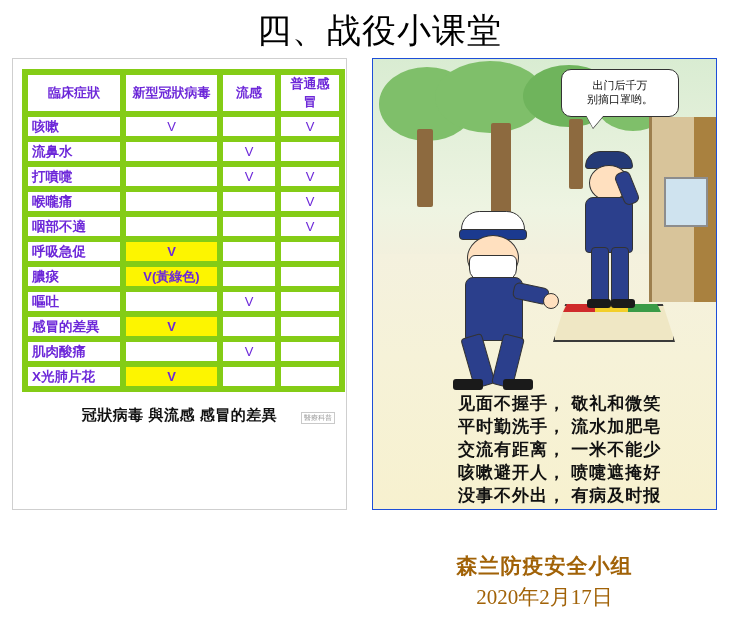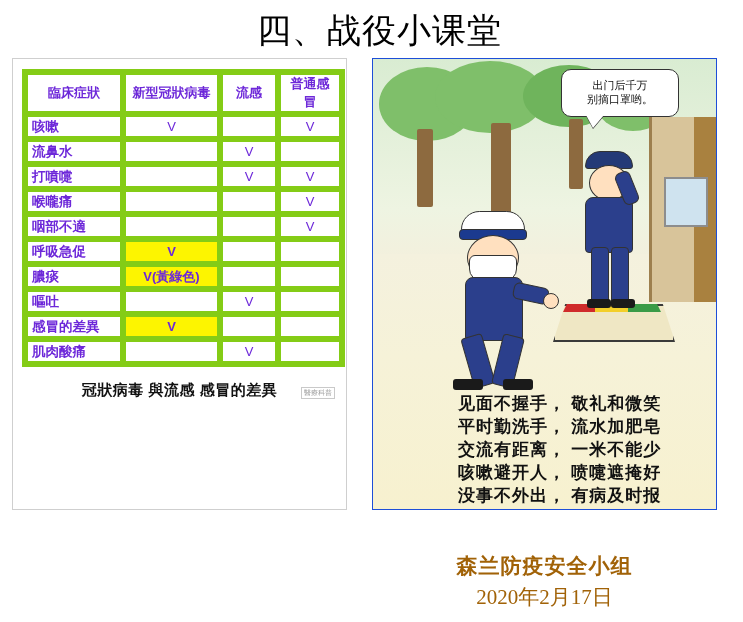--- a/index.html
+++ b/index.html
@@ -351,20 +351,26 @@
       <tr>
         <td class="name">感冒的差異</td>
         <td class="mark hl">V</td>
         <td class="mark"></td>
         <td class="mark"></td>
       </tr>
       <tr>
         <td class="name">肌肉酸痛</td>
         <td class="mark"></td>
         <td class="mark">V</td>
+        <td class="mark"></td>
+      </tr>
+      <tr>
+        <td class="name">X光肺片花</td>
+        <td class="mark hl">V</td>
+        <td class="mark"></td>
         <td class="mark"></td>
       </tr>
     </tbody>
   </table>
   <div class="table-caption">
     <span>冠狀病毒 與流感 感冒的差異</span>
     <span class="caption-tag">醫療科普</span>
   </div>
 </div>
 

